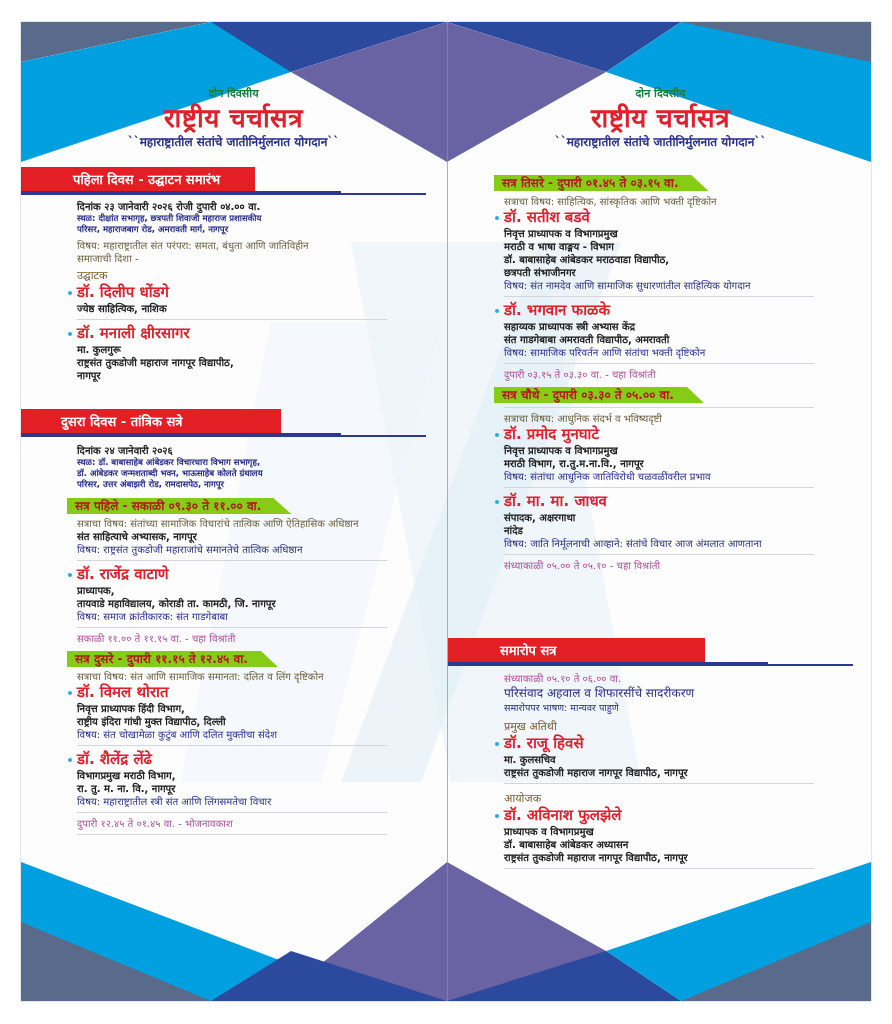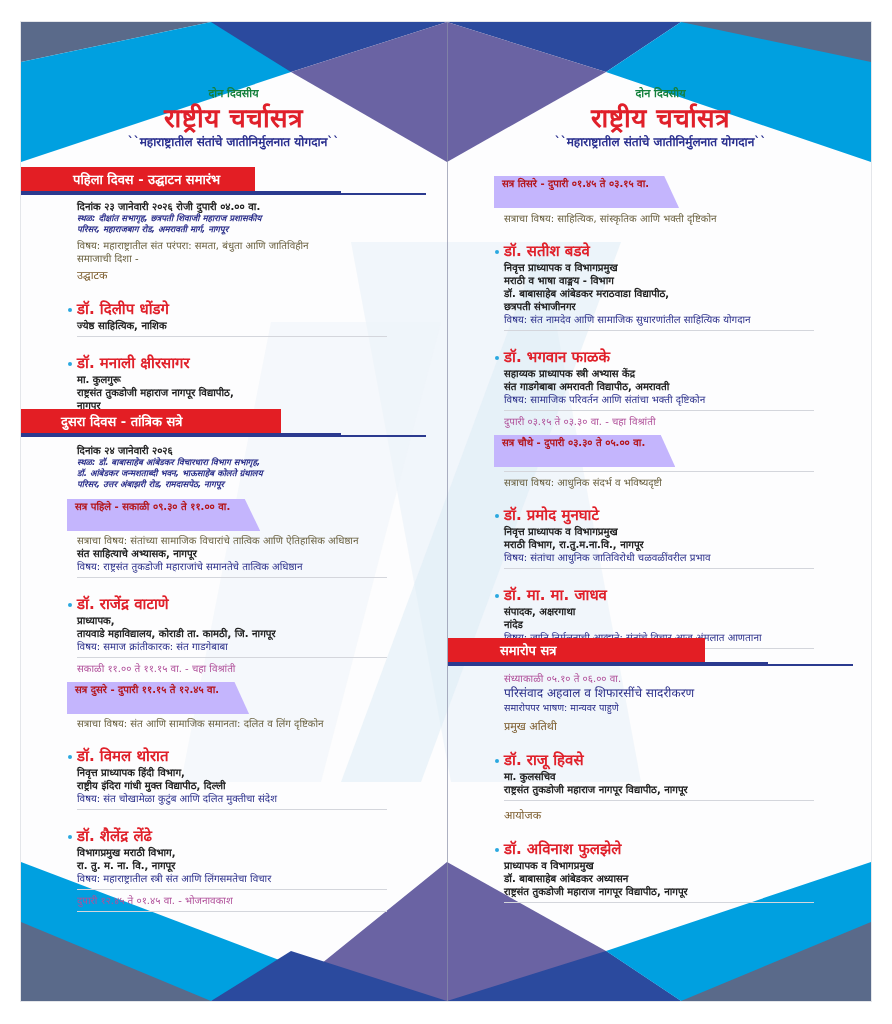--- a/index.html
+++ b/index.html
@@ -23,29 +23,29 @@
   .hdr .title { color: #e0202a; font-size: 26px; font-weight: bold; line-height: 32px; letter-spacing: 0.5px; }
   .hdr .theme { color: #2a2f8f; font-size: 12px; font-weight: bold; line-height: 16px; }
 
   .dayband { position: absolute; left: 0; height: 26px; background: #e31e24; color: #fff;
     font-size: 13px; font-weight: bold; line-height: 26px; padding-left: 52px; box-sizing: border-box; }
   .dayline { position: absolute; height: 4px; background: #2b3a8f; }
   .dayline2 { position: absolute; height: 2px; background: #2b3a8f; }
 
   .blk { position: absolute; left: 56px; width: 355px; }
   .t-dark { color: #222; font-size: 10px; line-height: 13px; font-weight: bold; }
-  .t-small { color: #2b2f8a; font-size: 8.5px; line-height: 11px; font-weight: bold; font-style: italic; }
+  .t-small { color: #2b2f8a; font-size: 8.5px; line-height: 11px; font-weight: bold; }
   .t-topic { color: #6a6140; font-size: 10px; line-height: 13px; }
   .t-subject { color: #2b2f8a; font-size: 10px; line-height: 13px; font-weight: normal; }
   .t-break { color: #b0509a; font-size: 10px; line-height: 13px; }
   .t-label { color: #7a5a2a; font-size: 11px; line-height: 14px; }
-  .name { color: #e0202a; font-size: 15px; font-weight: bold; line-height: 19px; position: relative; margin-top: 17px; }
+  .name { color: #e0202a; font-size: 15px; font-weight: bold; line-height: 19px; position: relative; }
   .name .dot { position: absolute; left: -9px; top: 8px; width: 4px; height: 4px; border-radius: 50%; background: #2aa8e0; }
-  .sess { display: inline-block; height: 32px; line-height: 16px; font-size: 10px; color: #b3161c; font-weight: bold;
-    background: #c4b5fd; padding: 0 30px 0 8px; clip-path: polygon(0 0, 92% 0, 100% 100%, 0 100%); }
+  .sess { display: inline-block; height: 16px; line-height: 16px; font-size: 12px; color: #b3161c; font-weight: bold;
+    background: #84cc16; padding: 0 30px 0 8px; clip-path: polygon(0 0, 92% 0, 100% 100%, 0 100%); }
   .rule { height: 1px; background: #d4d6dc; margin: 4px 0 4px 0; width: 310px; }
 </style>
 </head>
 <body>
 
 <div class="sheet">
 
   <svg class="deco" viewBox="0 0 850 979" preserveAspectRatio="none">
 
     <polygon points="330,220 520,220 620,760 430,760" fill="#e8f1f8" opacity="0.55"></polygon>

